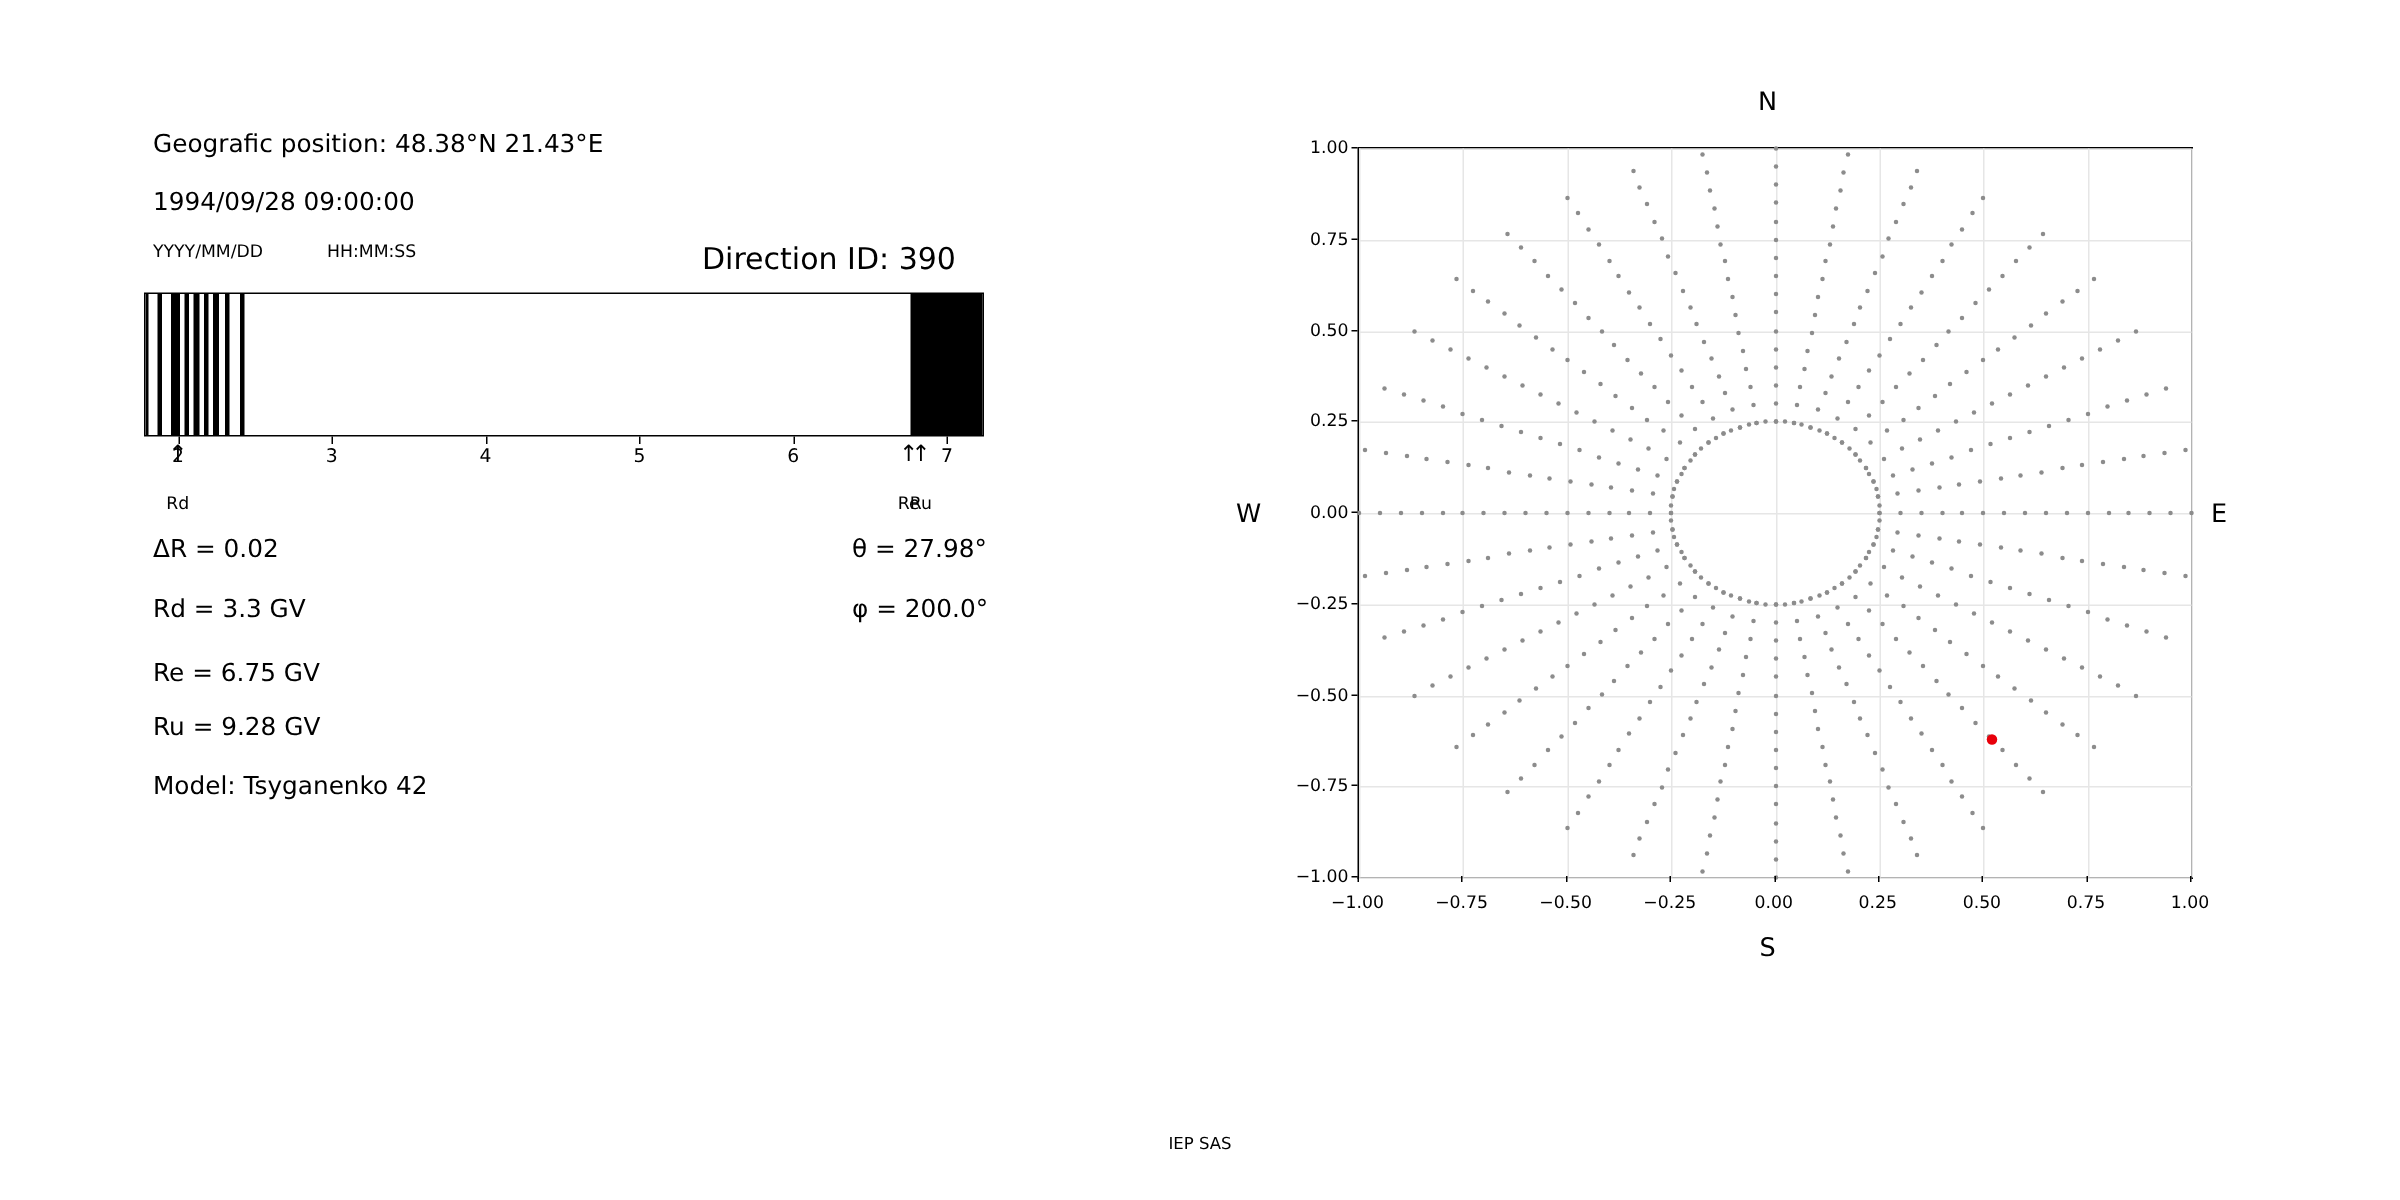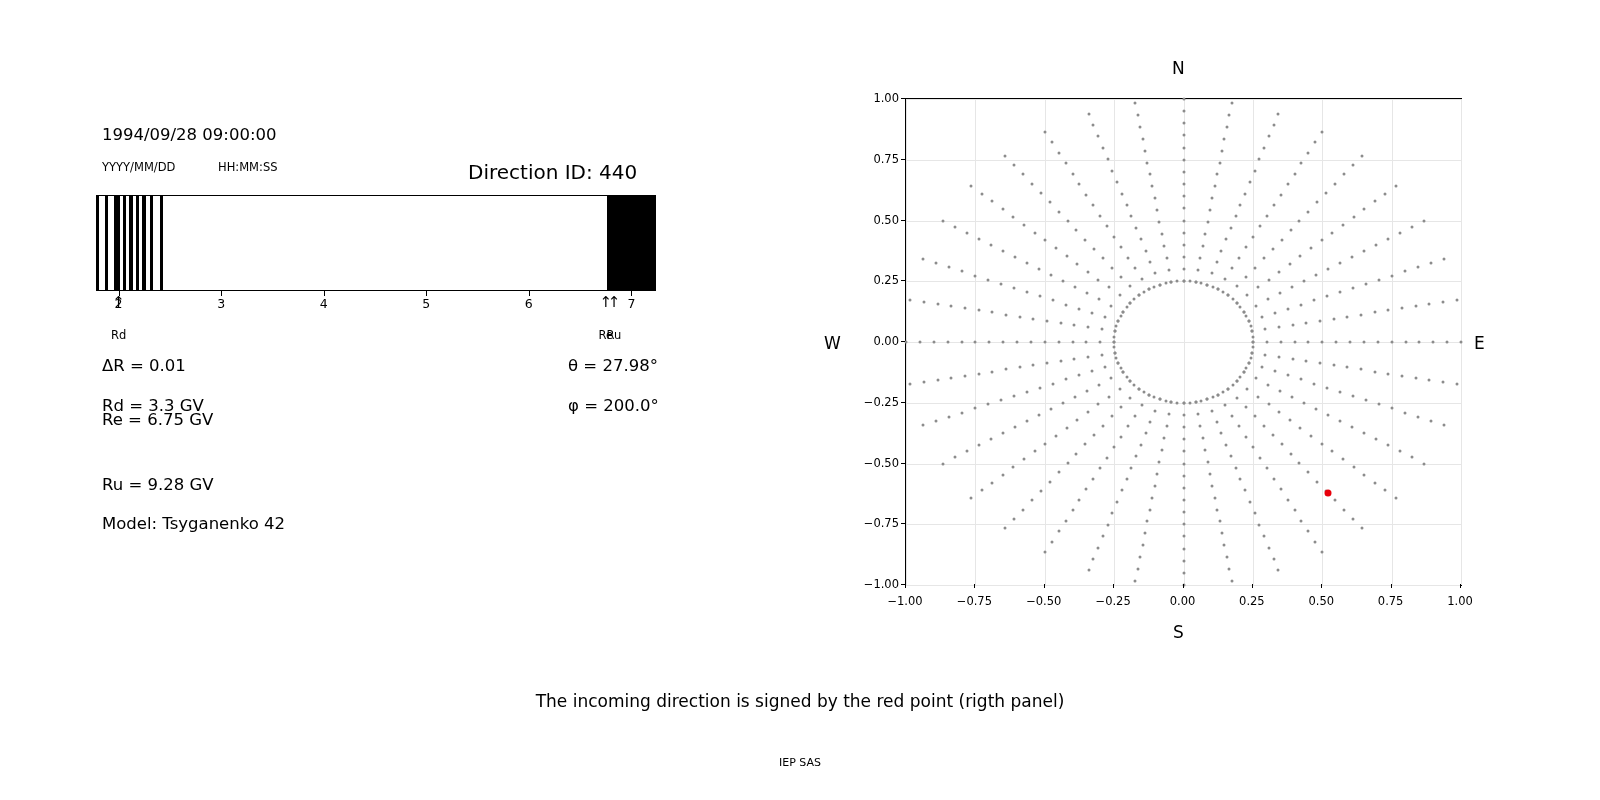--- a/index.html
+++ b/index.html
@@ -184,24 +184,25 @@
     text-align: center;
     font-size: 11px;
     color: #000;
   }
 </style>
 </head>
 <body>
 
 <div class="panel" id="left-panel">
 
+  <div class="info-line" id="geo-position">Geografic position: 48.38°N 21.43°E</div>
   <div class="info-line" id="datetime">1994/09/28 09:00:00</div>
   <div class="info-line" id="date-format">YYYY/MM/DD</div>
   <div class="info-line" id="time-format">HH:MM:SS</div>
-  <div class="info-line" id="direction-id">Direction ID: 440</div>
+  <div class="info-line" id="direction-id">Direction ID: 390</div>
 
   <div id="spectrum-box">
       <div class="band" style="left: 0px; width: 2.05128px;"></div>
       <div class="band" style="left: 8.20513px; width: 3.07692px;"></div>
       <div class="band" style="left: 17.4359px; width: 5.12821px;"></div>
       <div class="band" style="left: 25.641px; width: 3.07692px;"></div>
       <div class="band" style="left: 31.7949px; width: 4.10256px;"></div>
       <div class="band" style="left: 38.9744px; width: 3.07692px;"></div>
       <div class="band" style="left: 45.1282px; width: 4.10256px;"></div>
       <div class="band" style="left: 53.3333px; width: 3.07692px;"></div>
@@ -225,23 +226,23 @@
   <div id="markers-layer">
       <div class="marker-arrow" style="left: 110.564px; top: 296px;">↑</div>
       <div class="marker-label" style="left: 118.564px; top: 328px;">Rd</div>
       <div class="marker-arrow" style="left: 597.744px; top: 296px;">↑</div>
       <div class="marker-label" style="left: 605.744px; top: 328px;">Re</div>
       <div class="marker-arrow" style="left: 605.949px; top: 296px;">↑</div>
       <div class="marker-label" style="left: 613.949px; top: 328px;">Ru</div>
     </div>
 
   <div id="stats-left-layer">
-      <div class="stat-left" style="top: 356px;">ΔR = 0.01</div>
+      <div class="stat-left" style="top: 356px;">ΔR = 0.02</div>
       <div class="stat-left" style="top: 395.5px;">Rd = 3.3 GV</div>
-      <div class="stat-left" style="top: 410px; text-align: right;">Re = 6.75 GV</div>
+      <div class="stat-left" style="top: 439px; text-align: right;">Re = 6.75 GV</div>
       <div class="stat-left" style="top: 474.5px;">Ru = 9.28 GV</div>
       <div class="stat-left" style="top: 514px;">Model: Tsyganenko 42</div>
     </div>
   <div id="stats-right-layer">
       <div class="stat-right" style="top: 356px;">θ = 27.98°</div>
       <div class="stat-right" style="top: 395.5px;">φ = 200.0°</div>
     </div>
 
 </div>
 
@@ -957,15 +958,14 @@
       <div class="xtick-label" style="left: 660px; top: 594px;">1.00</div>
       <div class="xtick-mark" style="left: 660px; top: 584px;"></div>
     </div>
   <div class="compass" id="compass-n">N</div>
   <div class="compass" id="compass-s">S</div>
   <div class="compass" id="compass-w">W</div>
   <div class="compass" id="compass-e">E</div>
 </div>
 
 <div id="caption">
-  <div class="caption-line">The incoming direction is signed by the red point (rigth panel)</div>
 </div>
 <div id="footer-credit">IEP SAS</div>
 
 </body></html>

